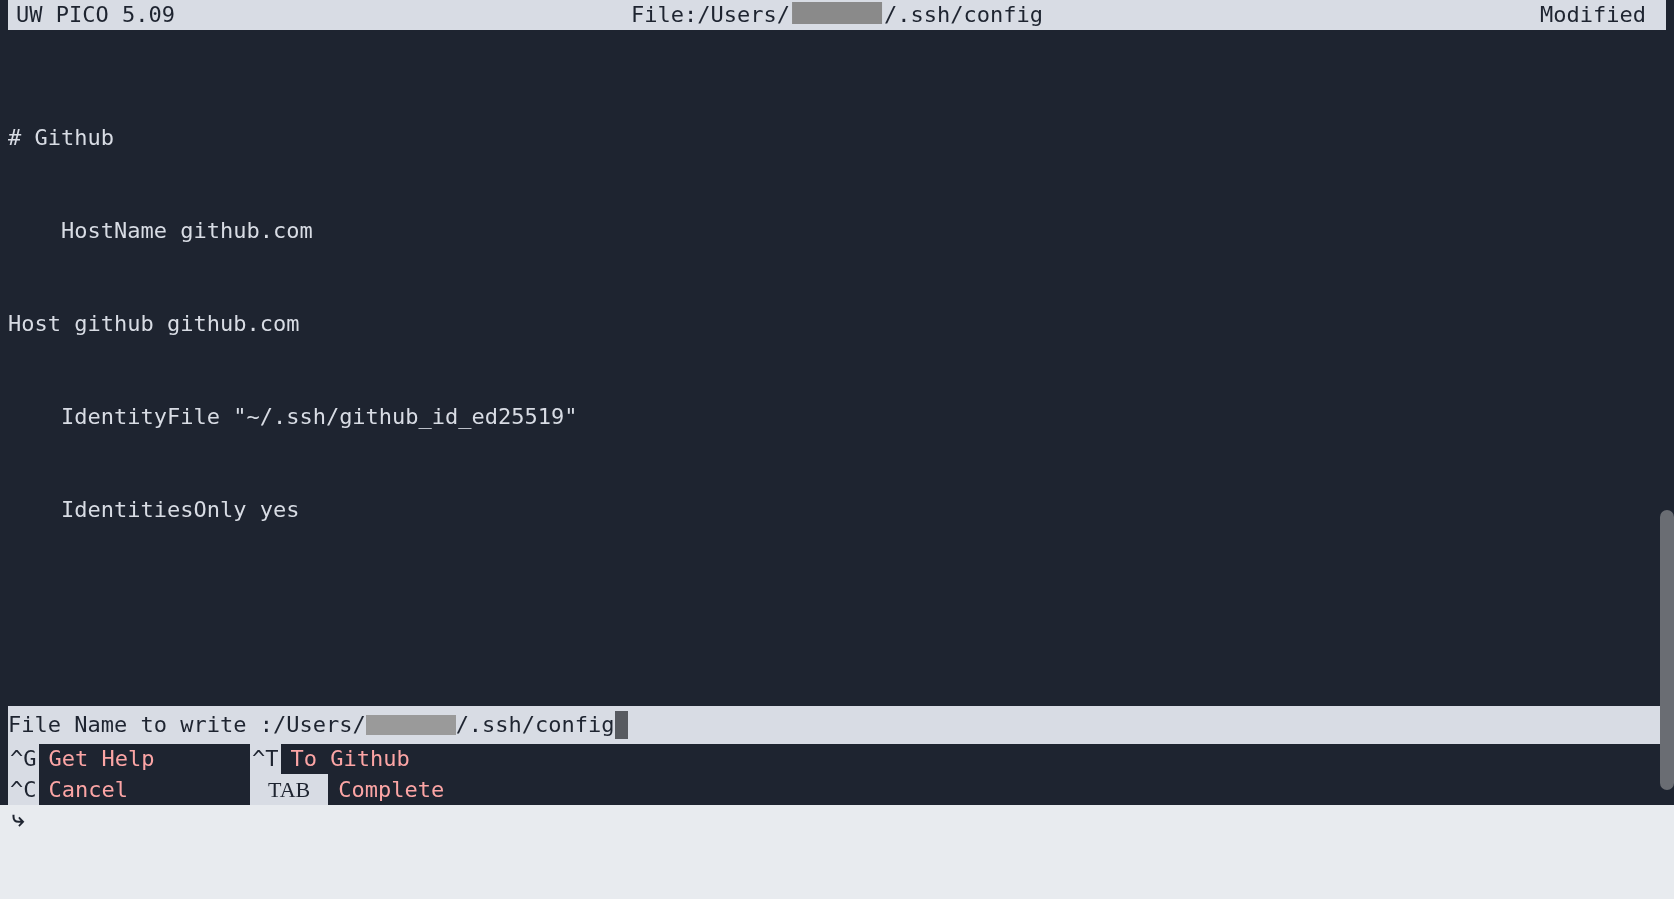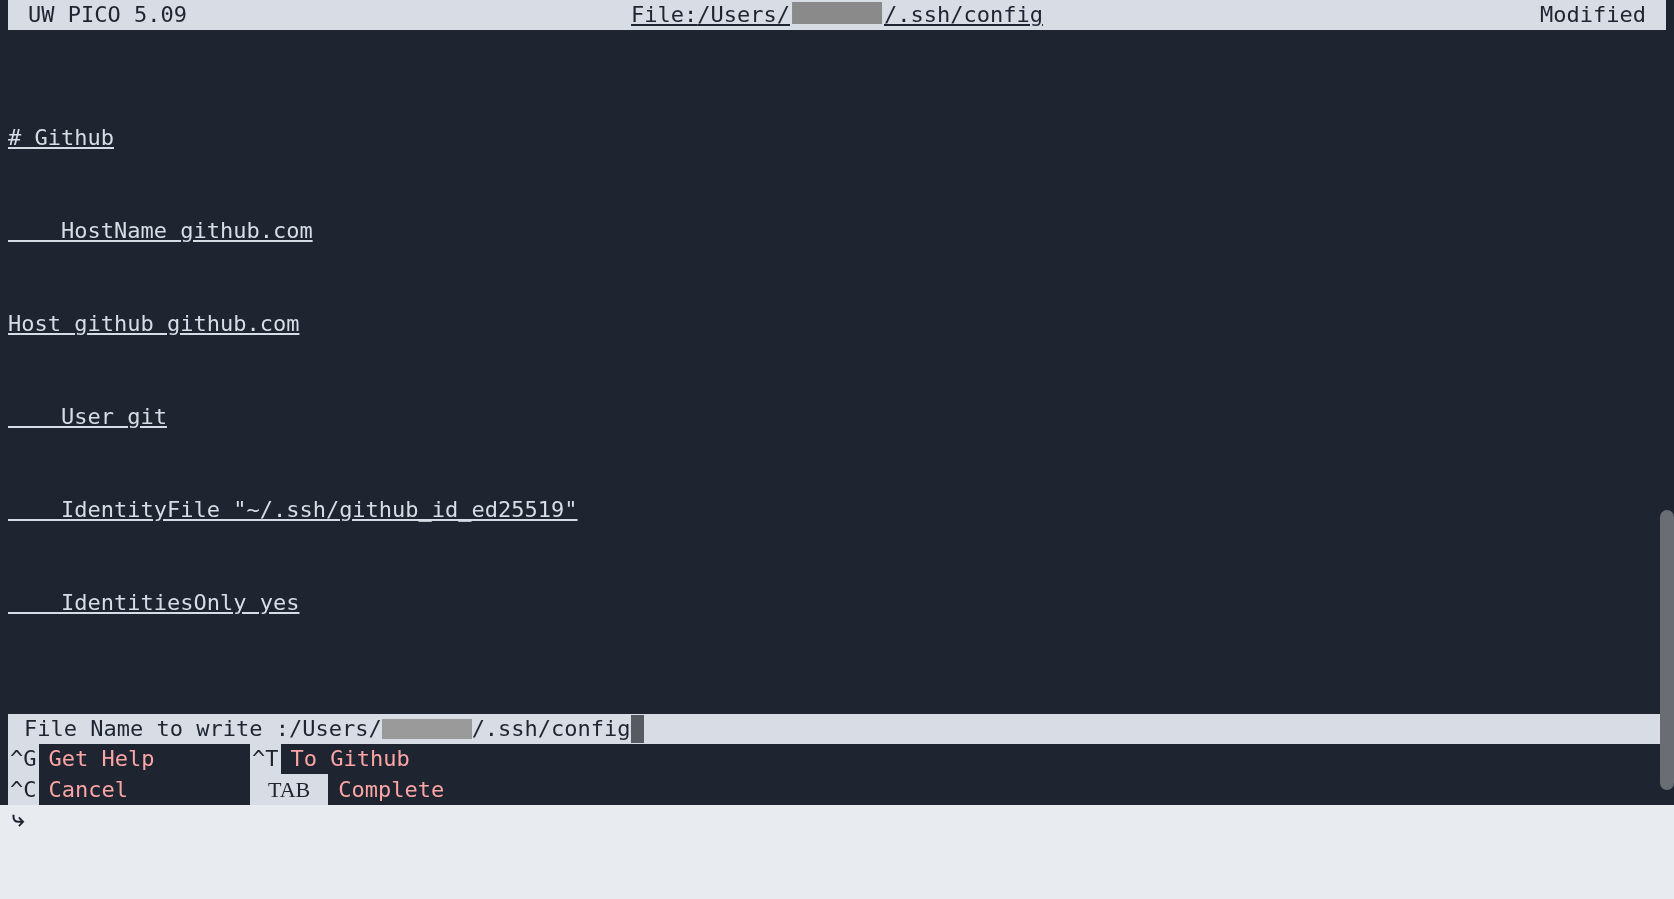--- a/index.html
+++ b/index.html
@@ -23,33 +23,32 @@
       left: 8px;
       right: 8px;
       height: 100%;
     }
     .title-bar {
       background: #d8dce4;
       color: #1e2430;
       height: 30px;
       line-height: 30px;
       display: flex;
-      padding-left: 20px;
+      padding-left: 8px;
       position: relative;
     }
     .title-left {
       flex: 0 0 auto;
     }
     .title-center {
       position: absolute;
       left: 50%;
       transform: translateX(-50%);
       display: flex;
       align-items: center;
-      text-decoration: underline;
     }
     .title-right {
       position: absolute;
       right: 20px;
     }
     .redacted {
       background: #8a8a8a;
       display: inline-block;
       width: 90px;
       height: 22px;
@@ -59,32 +58,31 @@
       top: -2px;
     }
     .editor-area {
       padding-top: 30px;
       padding-left: 0;
       white-space: pre;
       line-height: 31px;
     }
     .editor-line {
       display: block;
-      text-decoration: underline;
     }
     .prompt-bar {
       position: absolute;
       bottom: 155px;
       left: 0;
       right: 0;
       background: #d8dce4;
       color: #1e2430;
-      height: 30px;
+      height: 38px;
       line-height: 30px;
-      padding-left: 16px;
+      padding-left: 0;
       display: flex;
       align-items: center;
     }
     .prompt-input-text {
       display: inline;
     }
     .prompt-redacted {
       background: #9a9a9a;
       display: inline-block;
       width: 90px;
@@ -171,21 +169,20 @@
       <span class="redacted"></span>
       <span>/.ssh/config</span>
     </span>
     <span class="title-right">Modified</span>
   </div>
 
   <div class="editor-area">
     <span class="editor-line"># Github</span>
     <span class="editor-line">    HostName github.com</span>
     <span class="editor-line">Host github github.com</span>
-    <span class="editor-line">    User git</span>
     <span class="editor-line">    IdentityFile "~/.ssh/github_id_ed25519"</span>
     <span class="editor-line">    IdentitiesOnly yes</span>
   </div>
 
   <div class="prompt-bar">
     <span>File Name to write : </span>
     <span class="prompt-input-text">/Users/</span>
     <span class="prompt-redacted"></span>
     <span class="prompt-input-text">/.ssh/config</span>
     <span class="cursor-block"></span>

